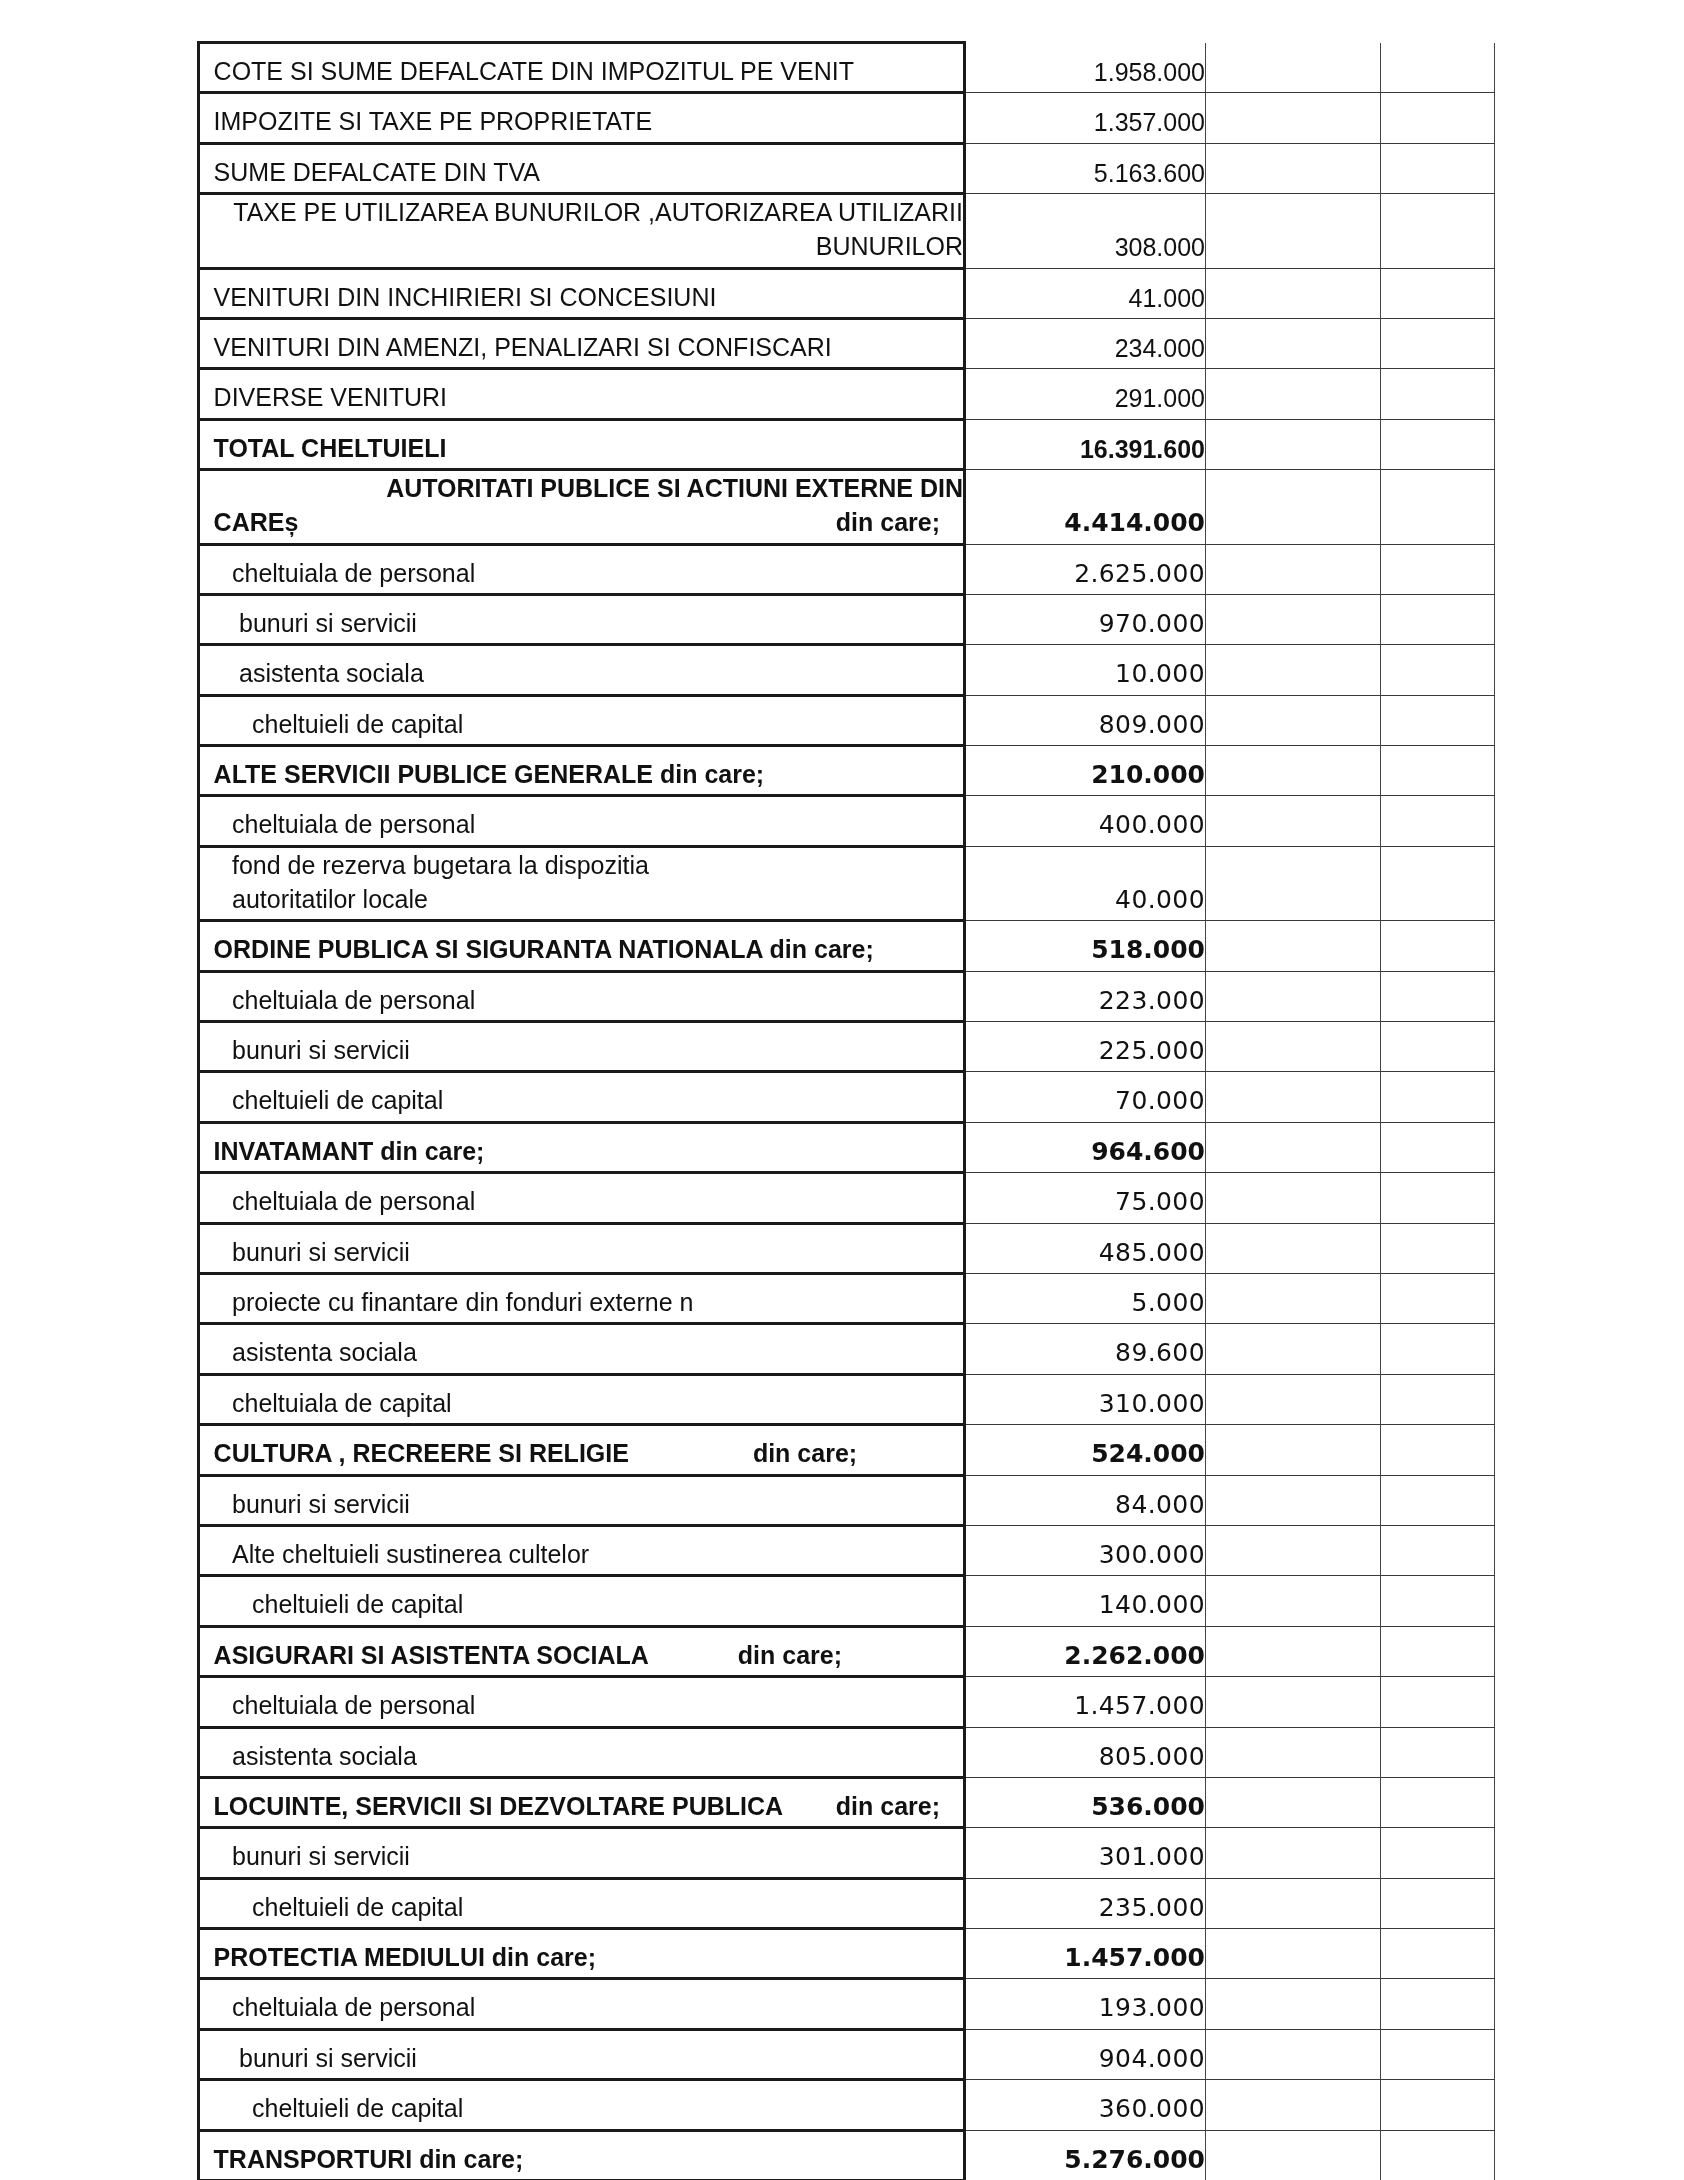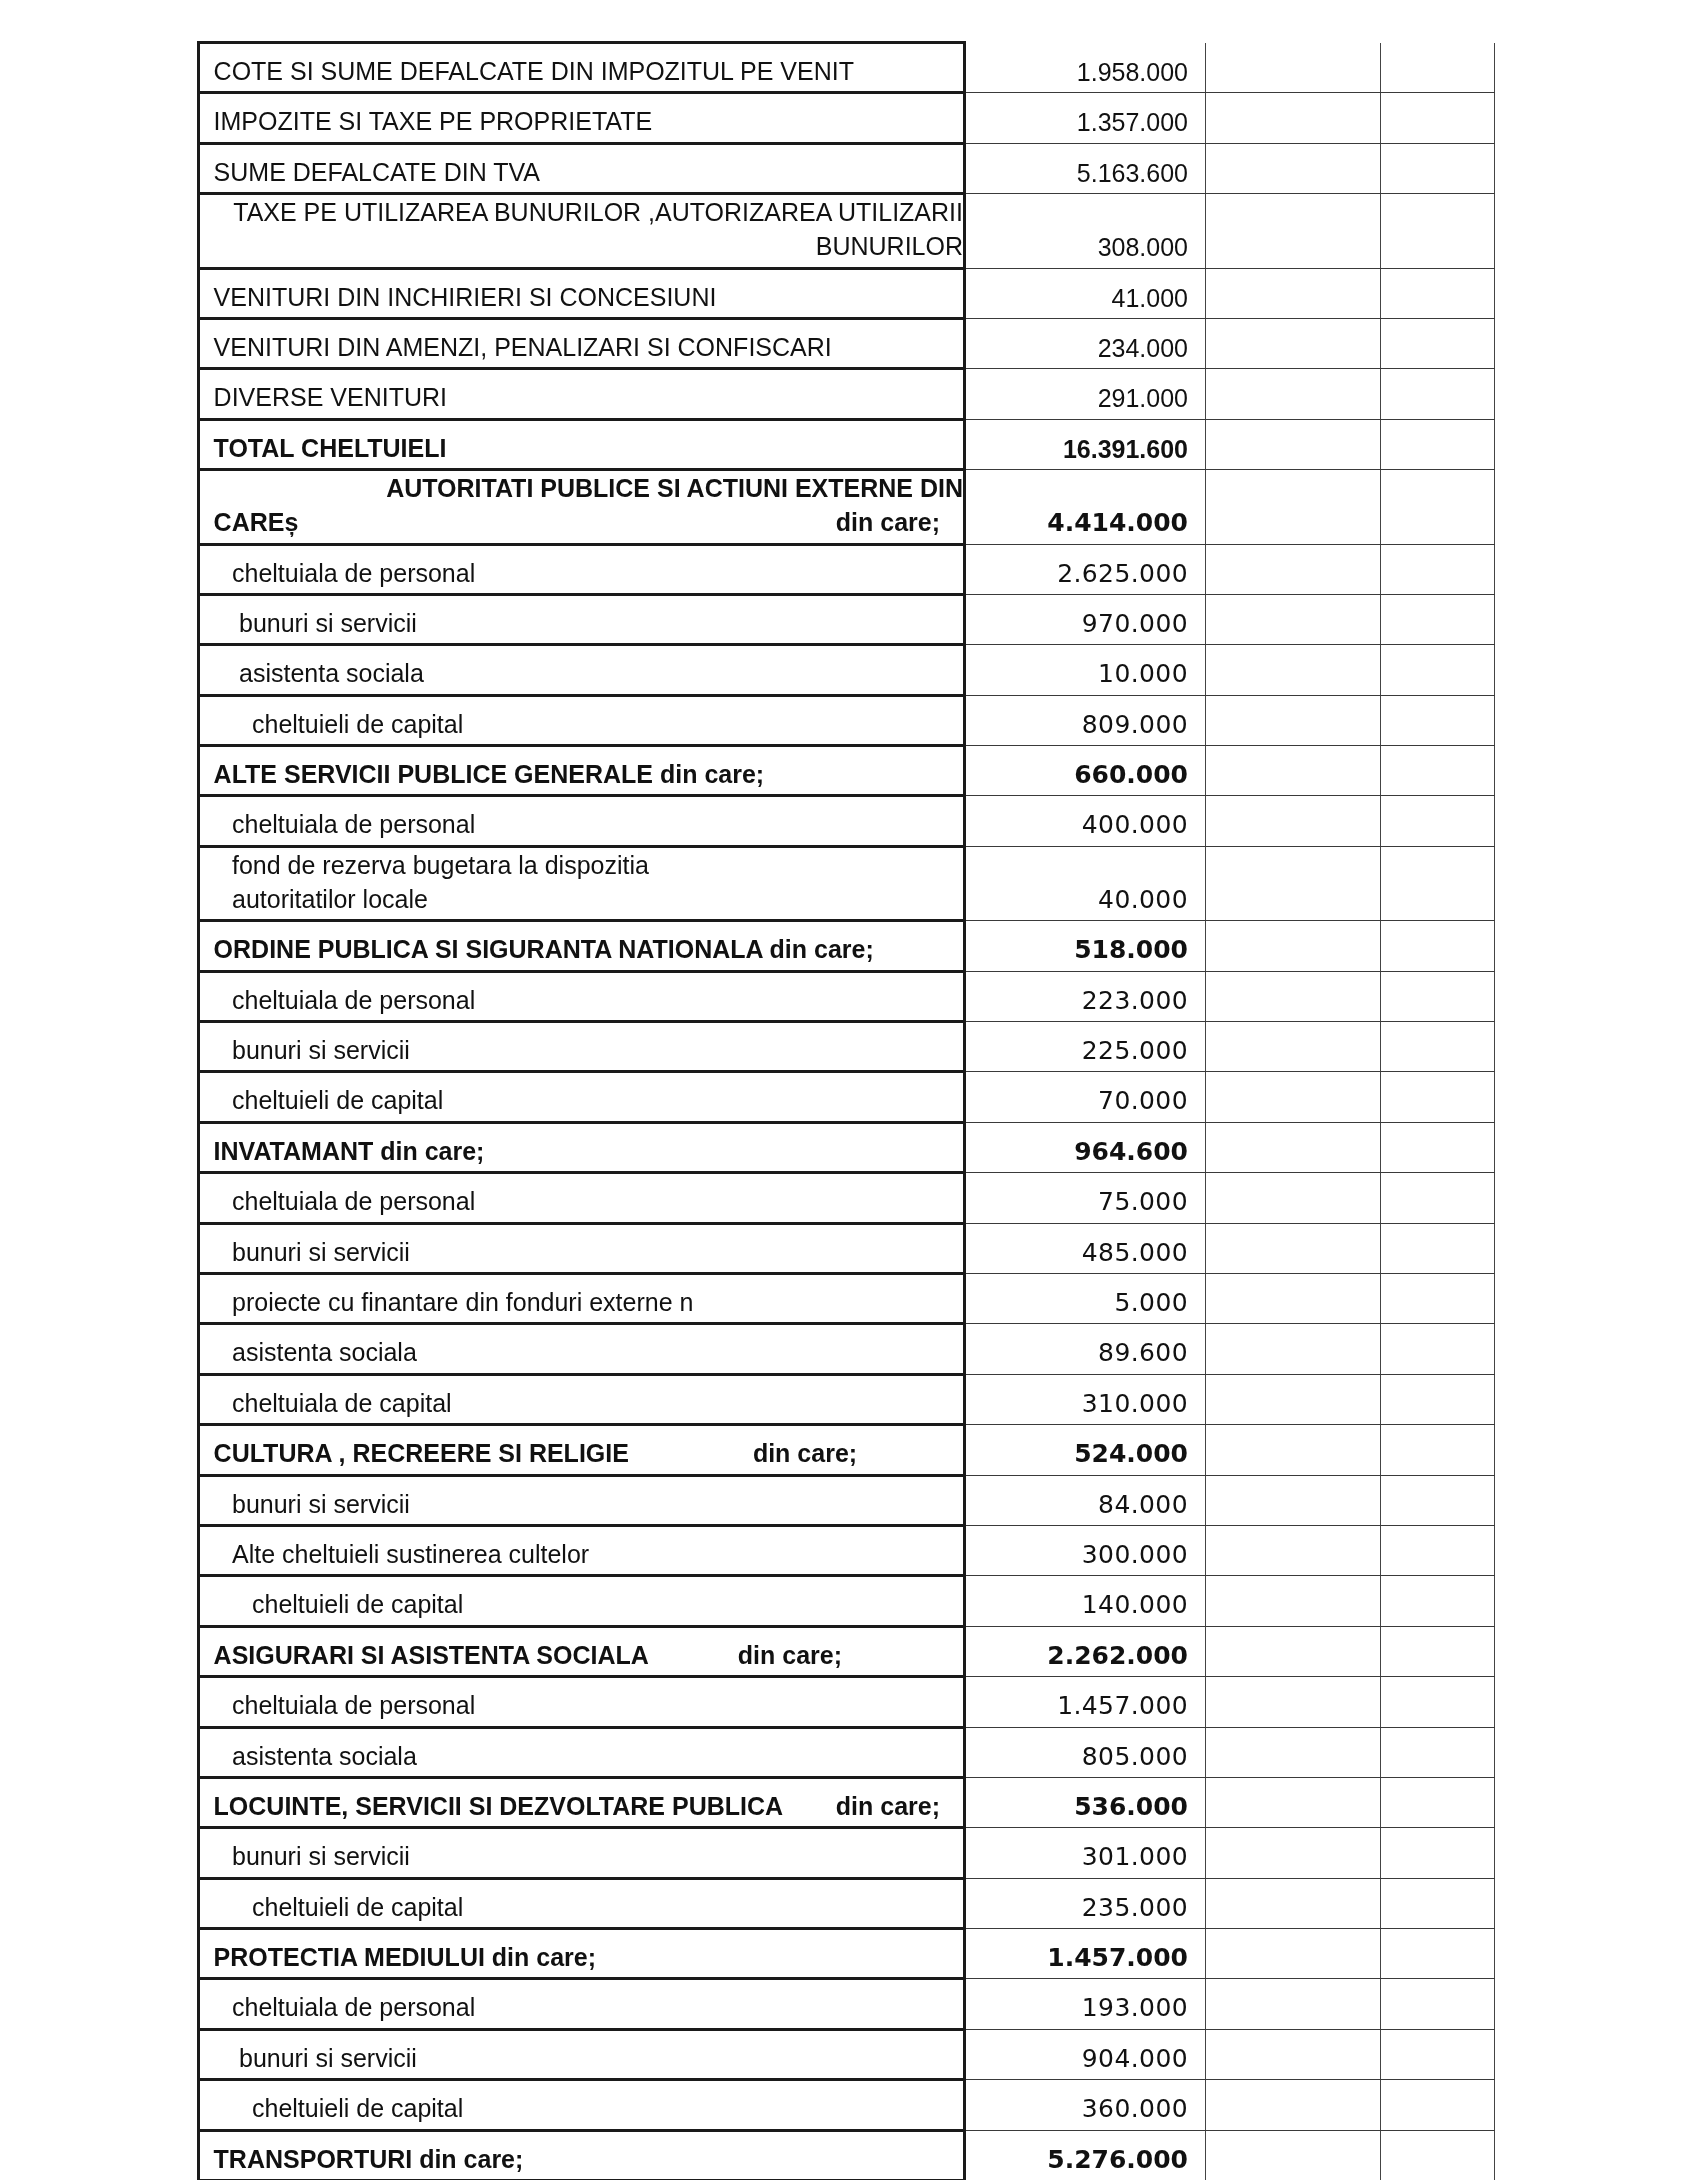--- a/index.html
+++ b/index.html
@@ -18,21 +18,21 @@
     border-bottom: 1.7px solid #3a3a3a;
     border-right: 1.7px solid #444;
     font-size: 25px; line-height: 34px;
   }
   #budget-table td.label {
     border-left: 3.4px solid #1a1a1a;
     border-right: 3.4px solid #1a1a1a;
     border-bottom: 3.4px solid #1a1a1a;
     padding-left: 13.6px; padding-bottom: 3.4px;
   }
-  #budget-table td.value { text-align: right; padding-right: 17px; padding-bottom: 3.4px; }
+  #budget-table td.value { text-align: right; padding-bottom: 3.4px; }
   #budget-table tr:first-child td { border-top: 3.4px solid #1a1a1a; }
   #budget-table tr:first-child td.value,
   #budget-table tr:first-child td.empty { border-top: none; }
   tr.revenue td.label { font-size: 23px; text-transform: none; margin-left: 12px; }
   tr.revenue td.value { font-size: 26.4px; }
   tr.double td { height: 66px; }
   tr.double td.label { line-height: 32px; text-align: right; }
   tr.total td { height: 60px; }
   tr.total td.label { font-size: 37px; font-weight: bold; line-height: 51px; }
   tr.total td.value { font-size: 39px; font-weight: bold; line-height: 51px; }
@@ -145,21 +145,21 @@
     </tr>
     <tr class="sub">
       <td class="label ind3">cheltuieli de capital</td>
       <td class="value">809.000</td>
       <td class="empty"></td>
       <td class="empty"></td>
     </tr>
 
     <tr class="chapter">
       <td class="label">ALTE SERVICII PUBLICE  GENERALE din care;</td>
-      <td class="value">660.000</td>
+      <td class="value">210.000</td>
       <td class="empty"></td>
       <td class="empty"></td>
     </tr>
     <tr class="sub">
       <td class="label ind1">cheltuiala de personal</td>
       <td class="value">400.000</td>
       <td class="empty"></td>
       <td class="empty"></td>
     </tr>
     <tr class="sub sub-top">

